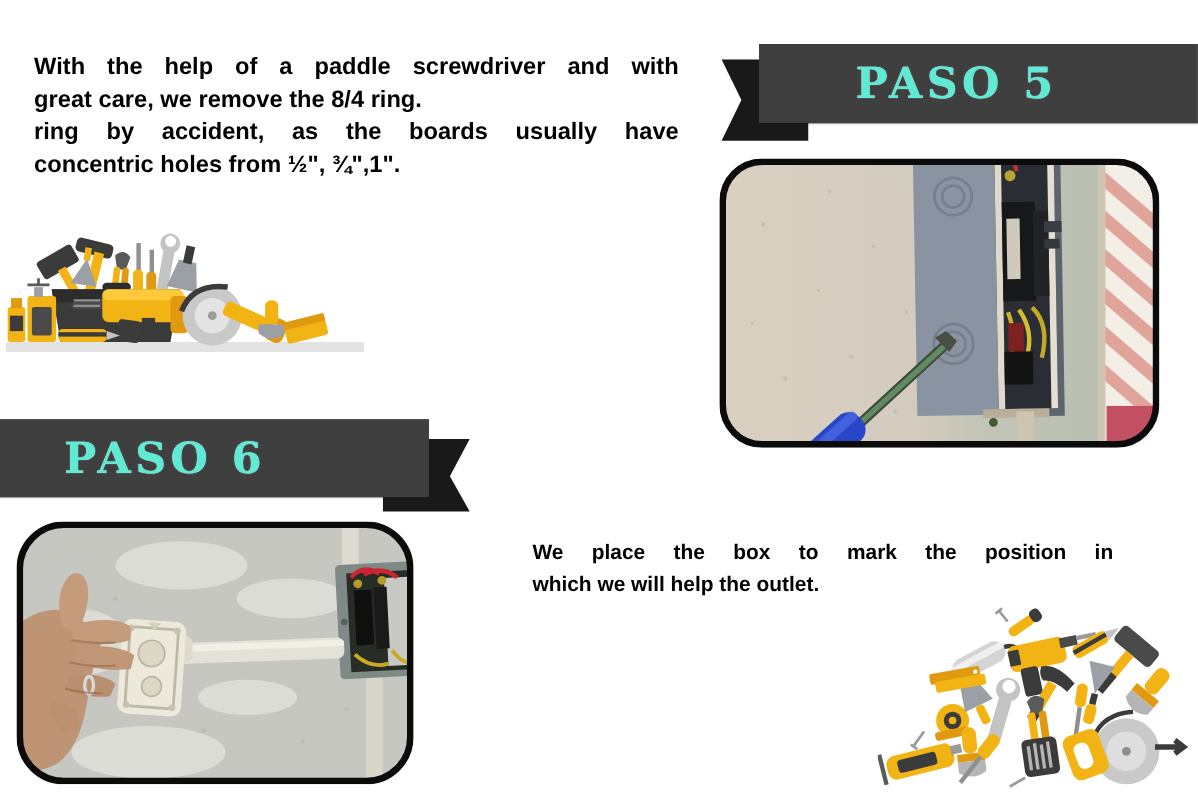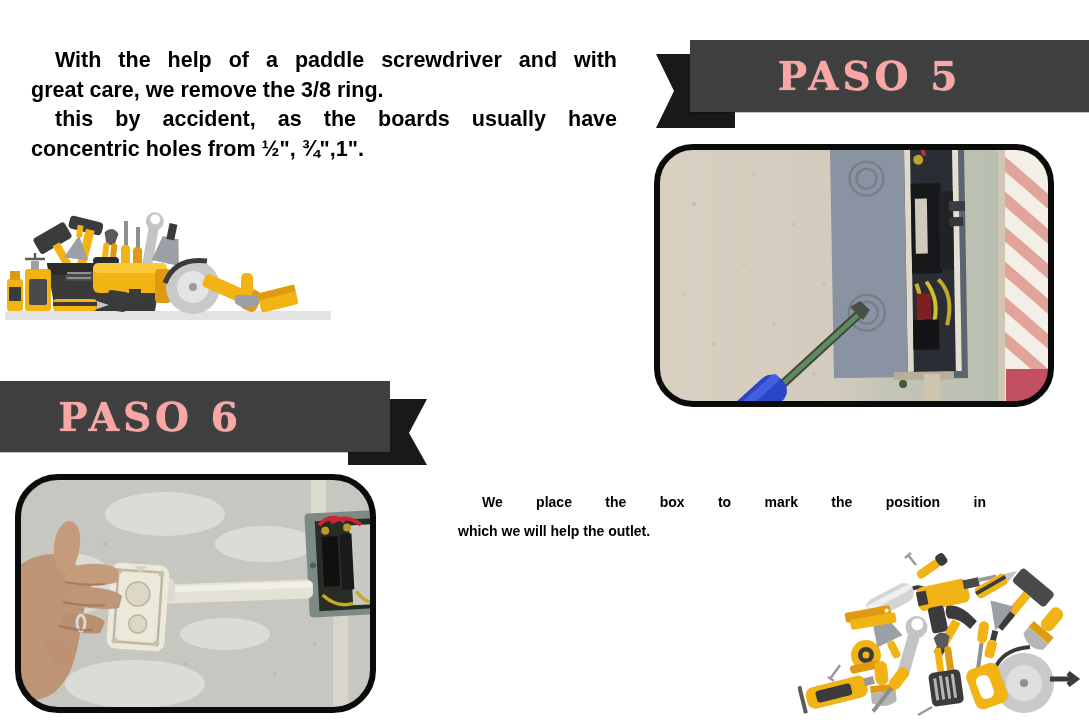--- a/index.html
+++ b/index.html
@@ -2,48 +2,48 @@
 <html><head>
 <meta charset="utf-8">
 <style>
   html,body{margin:0;padding:0;background:#ffffff;}
   #page{position:relative;width:1089px;height:720px;background:#ffffff;overflow:hidden;
         font-family:"Liberation Sans",sans-serif;}
 
   
   .para{position:absolute;color:#000;font-weight:bold;}
   .para .line{white-space:nowrap;}
-  .para .line.just{white-space:normal;text-align:justify;text-align-last:justify;margin-left:24px;}
+  .para .line.just{white-space:normal;text-align:justify;text-align-last:justify;}
   #step5-text{left:31px;top:46px;width:586px;font-size:21.5px;line-height:29.5px;}
-  #step6-text{left:458px;top:488px;width:528px;font-size:14px;line-height:29px;}
+  #step6-text{left:484px;top:488px;width:528px;font-size:19px;line-height:29px;}
 
   
   .ribbon-tail{position:absolute;z-index:1;}
   .ribbon-body{position:absolute;z-index:2;background:#3f3f3f;display:flex;align-items:center;
                box-shadow:0 1px 0 rgba(0,0,0,0.25);}
-  .ribbon-label{width:100%;text-align:center;color:#fca5a5;
+  .ribbon-label{width:100%;text-align:center;color:#5eead4;
                 font-family:"DejaVu Serif",serif;font-weight:bold;font-size:39px;
                 letter-spacing:4px;text-shadow:0 0 1px #d8d8d8;}
   #banner5-body{left:690px;top:40px;width:399px;height:72px;}
   #banner5-body .ribbon-label{padding-right:40px;}
   #banner6-body{left:0;top:381px;width:390px;height:71px;}
   #banner6-body .ribbon-label{padding-right:90px;}
 
   
   .art{position:absolute;z-index:3;}
 </style>
 </head>
 <body>
 
 <div id="page">
 
   <div id="step5-text" class="para">
     <div class="line just">With the help of a paddle screwdriver and with</div>
-    <div class="line">great care, we remove the 3/8 ring.</div>
-    <div class="line just">this by accident, as the boards usually have</div>
+    <div class="line">great care, we remove the 8/4 ring.</div>
+    <div class="line just">ring by accident, as the boards usually have</div>
     <div class="line">concentric holes from ½", ¾",1".</div>
   </div>
 
   <svg class="ribbon-tail" style="left:650px;top:50px;" width="85" height="82" viewBox="0 0 85 82">
     <path d="M6,4 H85 V78 H6 L24,41 Z" fill="#191919"></path>
   </svg>
   <div id="banner5-body" class="ribbon-body">
     <span class="ribbon-label">PASO 5</span>
   </div>
 

